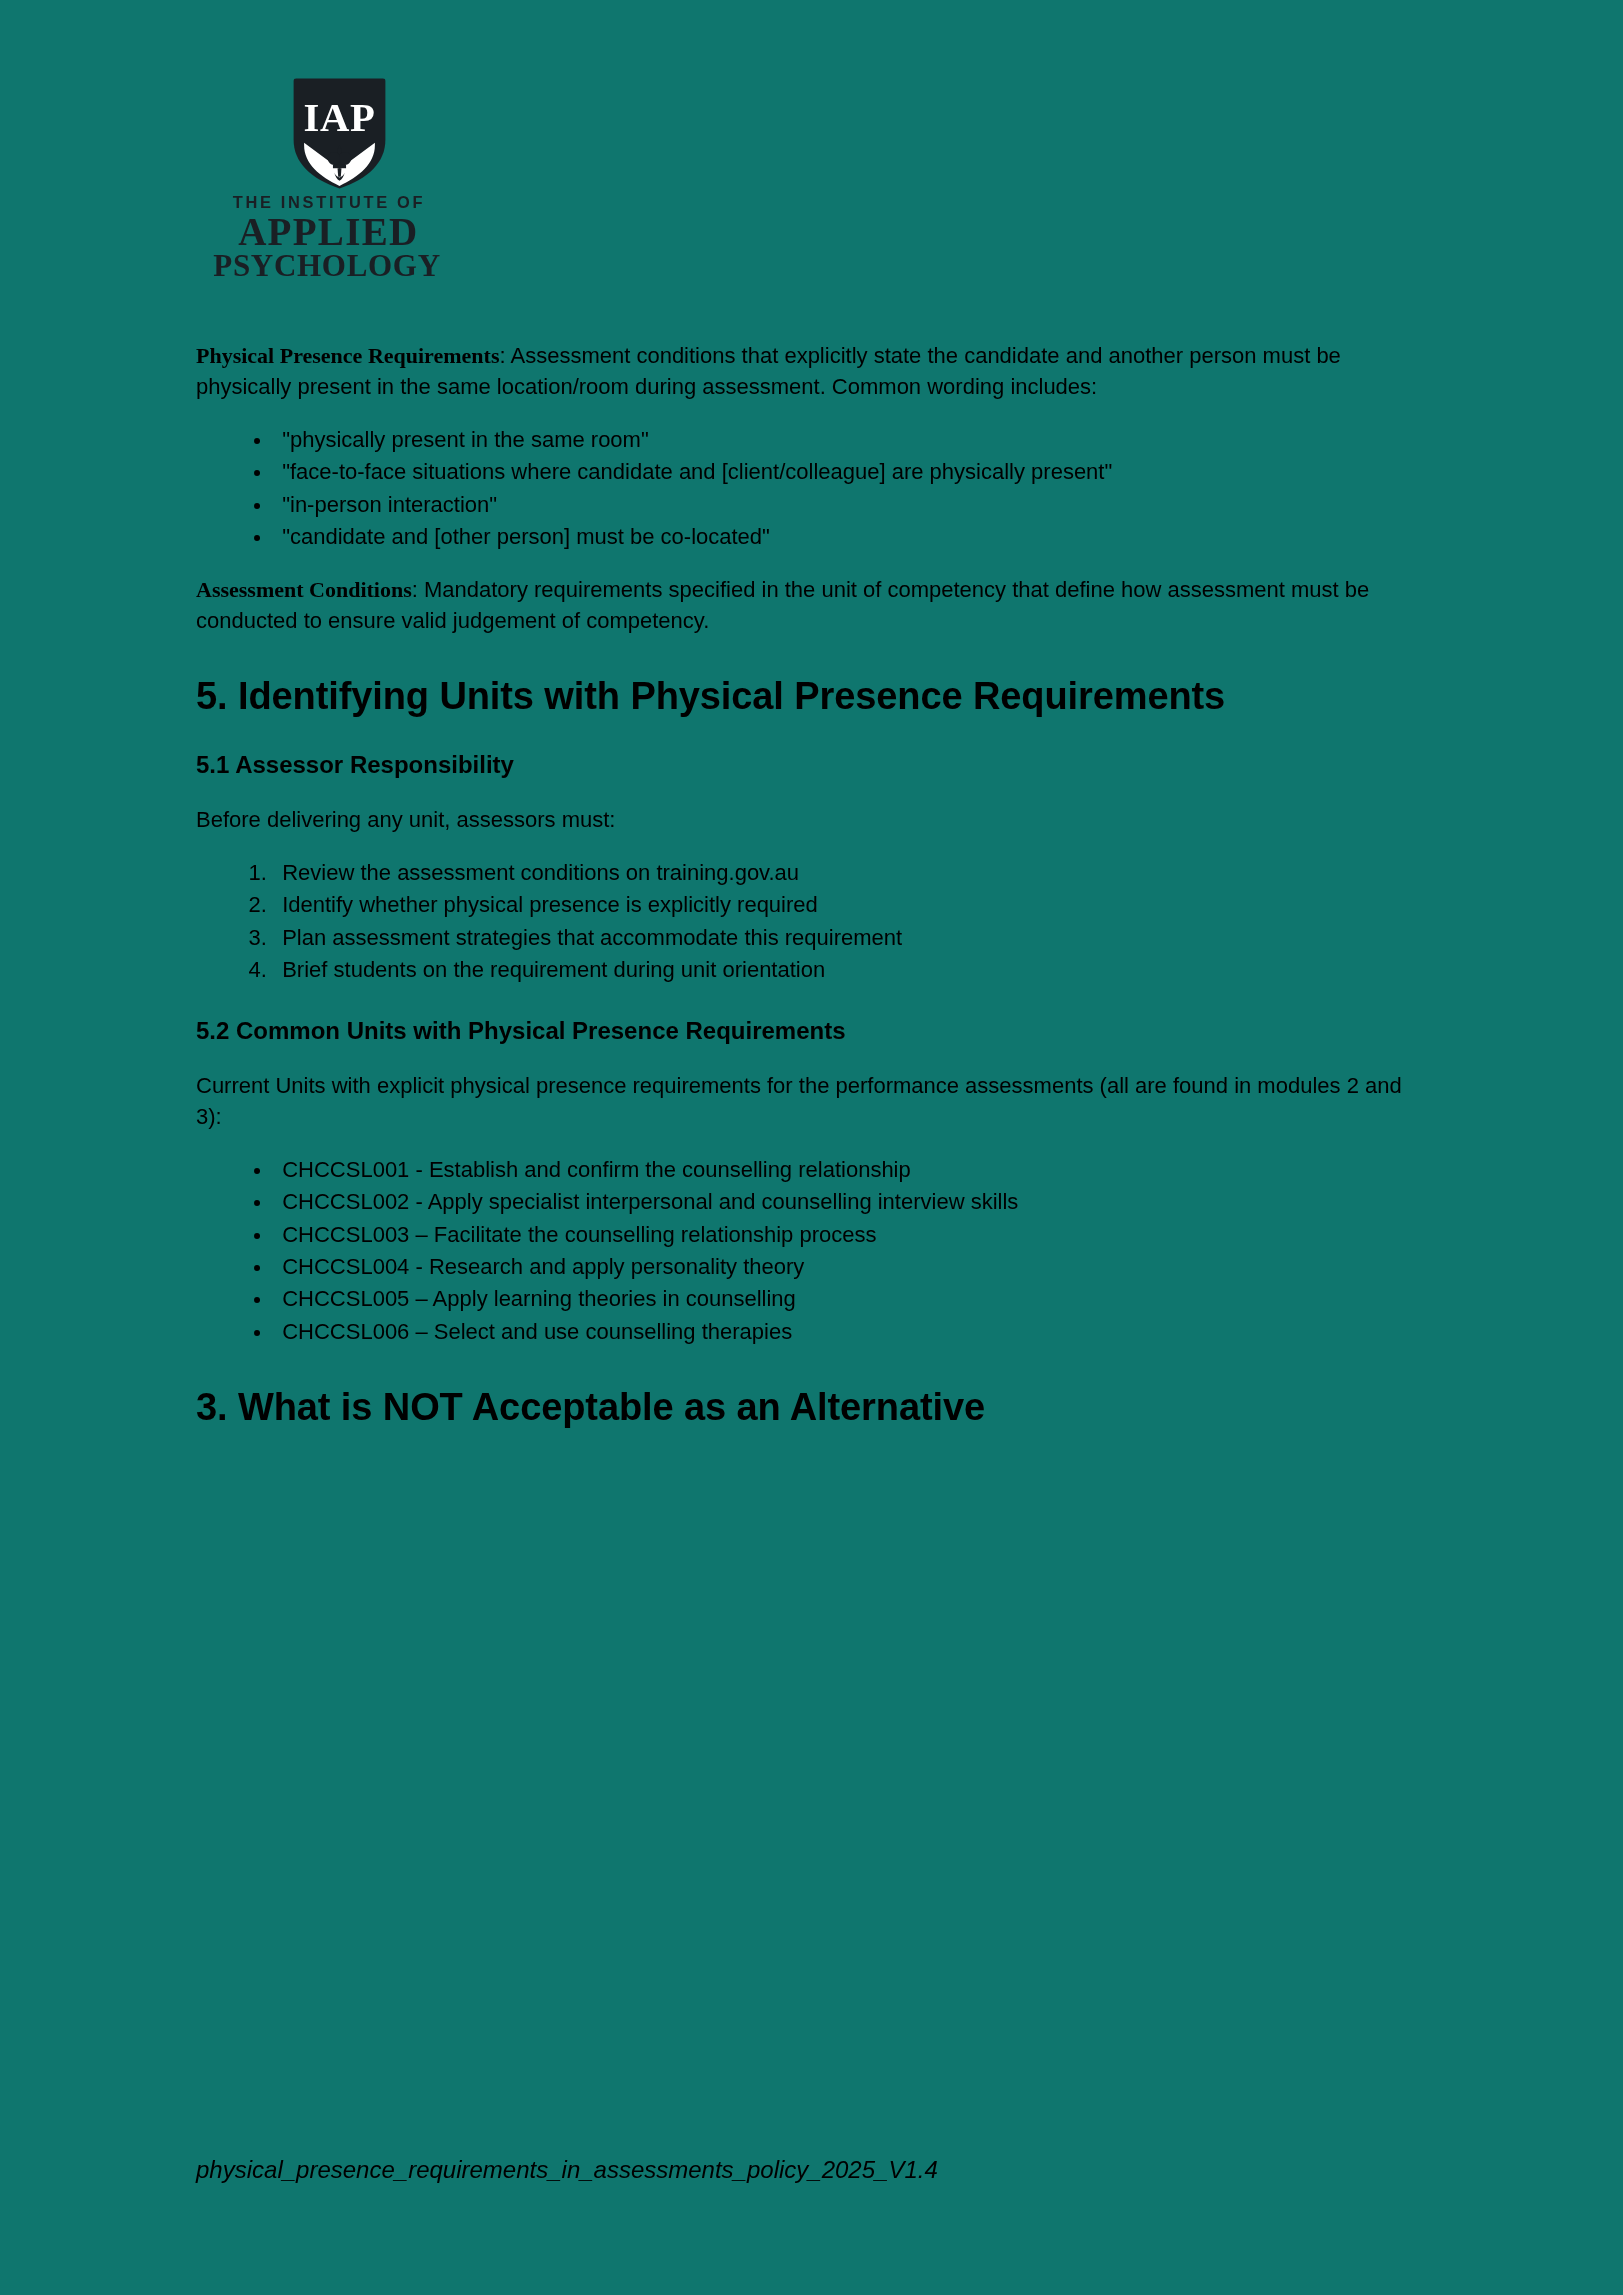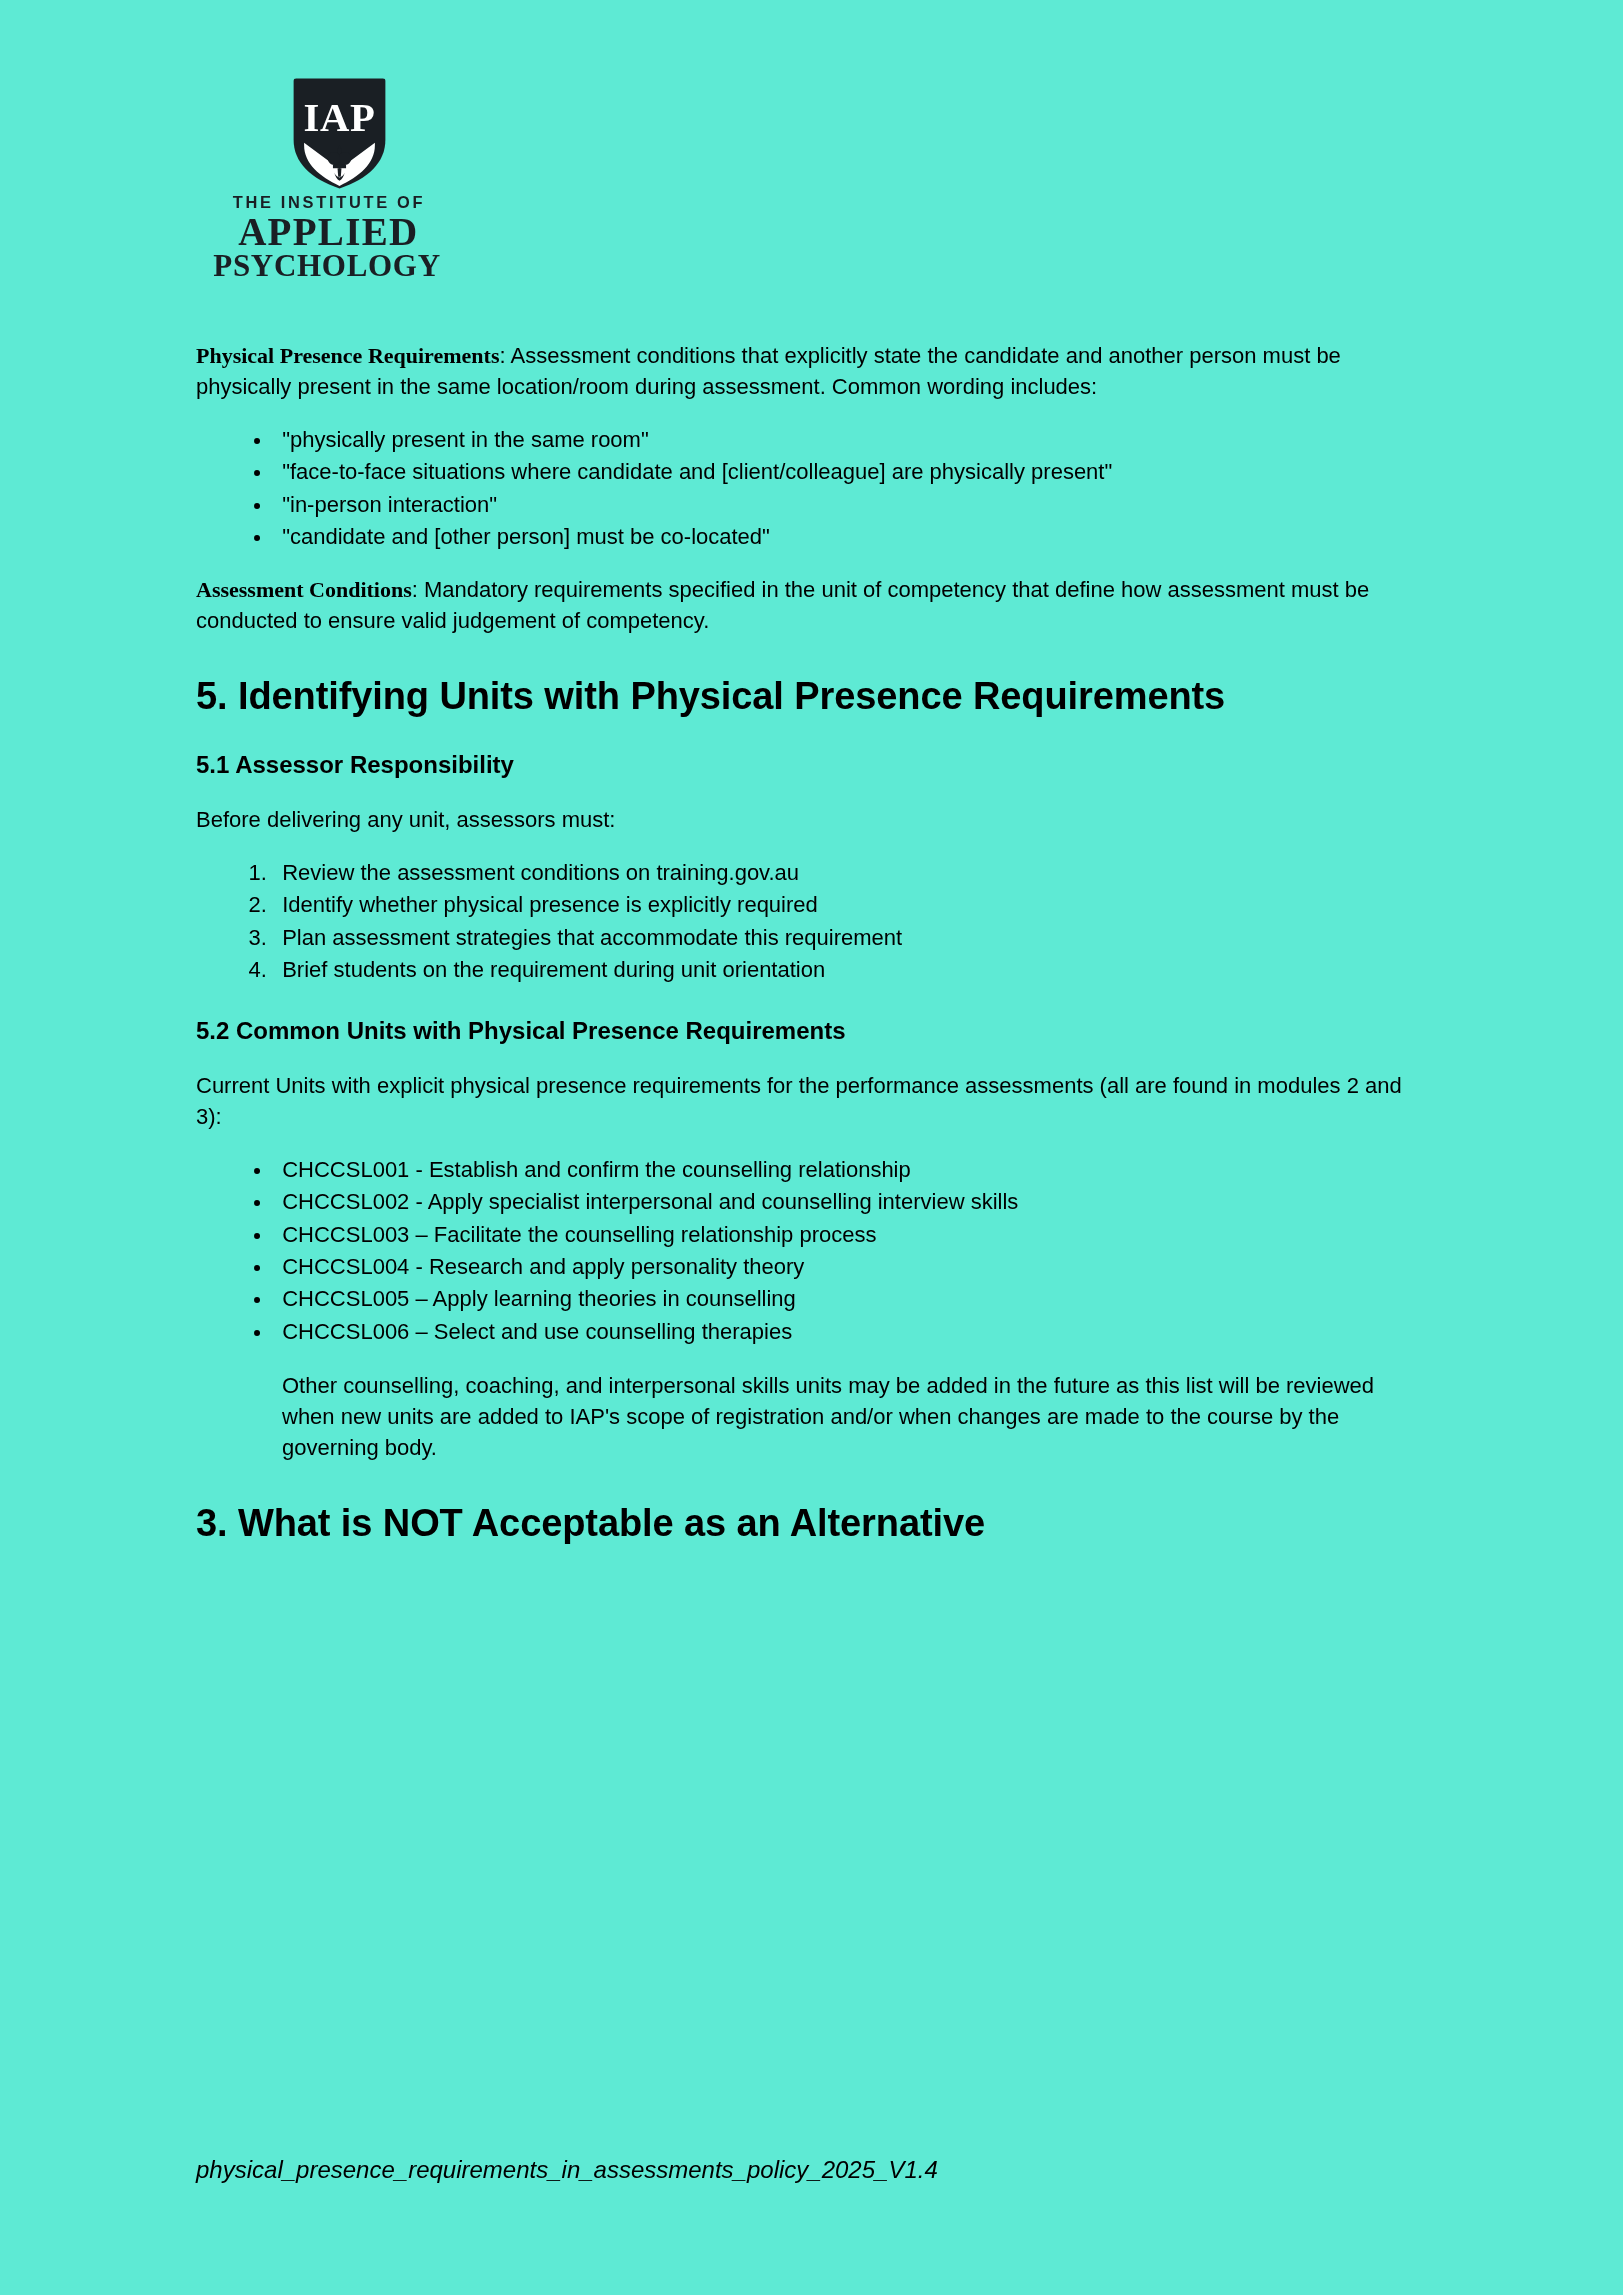--- a/index.html
+++ b/index.html
@@ -12,21 +12,21 @@
     height: 2295px;
     position: relative;
     font-family: "Liberation Sans", sans-serif;
     color: #000000;
     -webkit-font-smoothing: antialiased;
   }
 
   .page {
     position: absolute;
     inset: 0;
-    background: #5eead4;
+    background: #0f766e;
   }
 
   
   .logo-block {
     position: absolute;
     left: 196px;
     top: 77px;
     width: 262px;
   }
   .shield-wrap {
@@ -197,21 +197,20 @@
 
     <ul class="bullets">
       <li>CHCCSL001 - Establish and confirm the counselling relationship</li>
       <li>CHCCSL002 - Apply specialist interpersonal and counselling interview skills</li>
       <li>CHCCSL003 – Facilitate the counselling relationship process</li>
       <li>CHCCSL004 - Research and apply personality theory</li>
       <li>CHCCSL005 – Apply learning theories in counselling</li>
       <li>CHCCSL006 – Select and use counselling therapies</li>
     </ul>
 
-    <p class="list-note">Other counselling, coaching, and interpersonal skills units may be added in the future as this list will be reviewed when new units are added to IAP's scope of registration and/or when changes are made to the course by the governing body.</p>
 
     <h2 class="section-heading">3. What is NOT Acceptable as an Alternative</h2>
 
   </div>
 
   <div class="footer">physical_presence_requirements_in_assessments_policy_2025_V1.4</div>
 
 </div>
 
 

